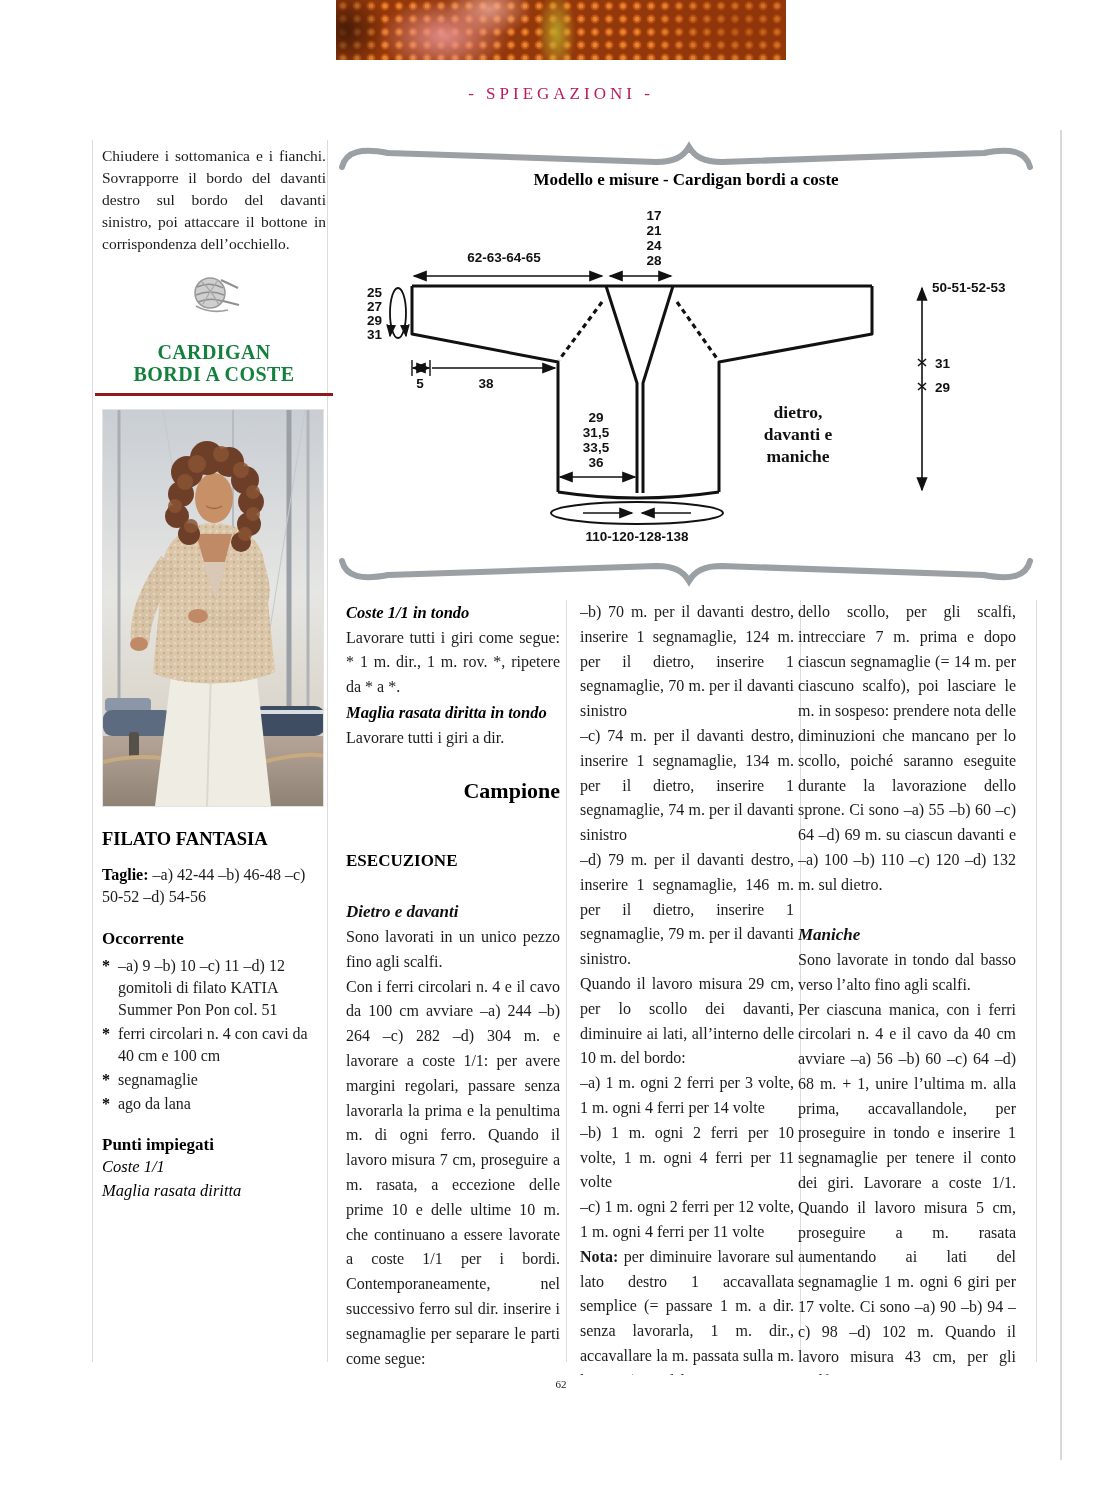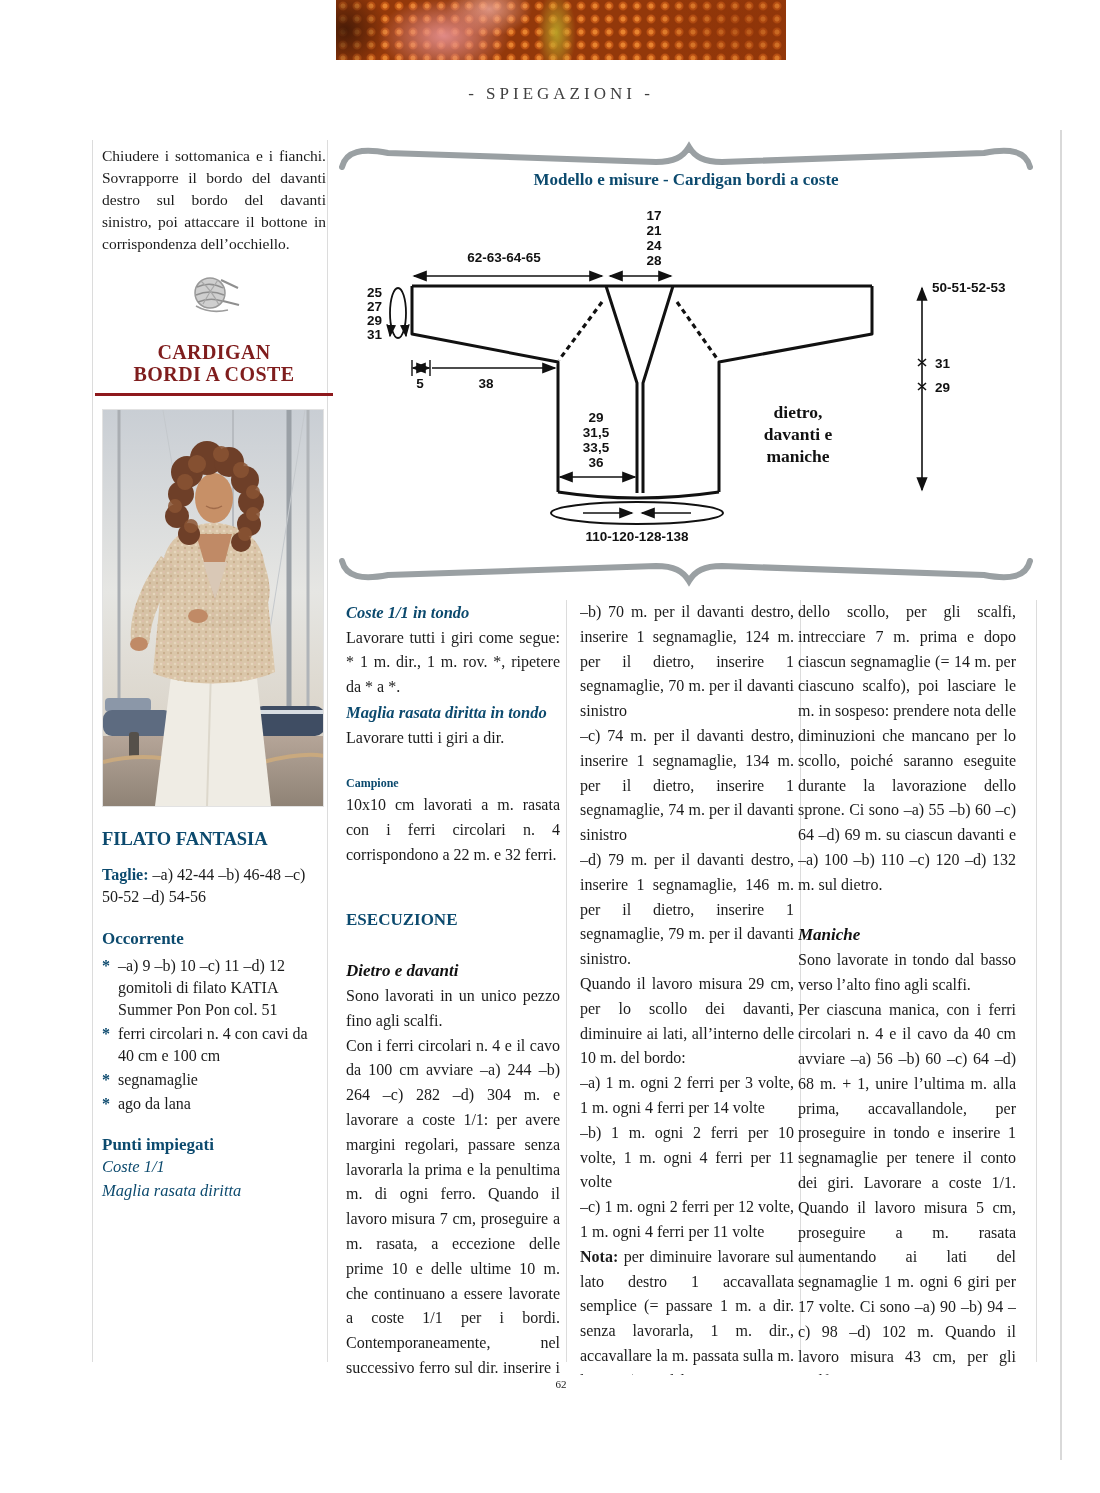--- a/index.html
+++ b/index.html
@@ -2,44 +2,44 @@
 <html lang="it"><head>
 <meta charset="utf-8">
 <style>
   html,body{margin:0;padding:0;}
   body{
     position:relative;width:1100px;height:1493px;background:#ffffff;
     font-family:"Liberation Serif", serif;color:#1b1b1b;overflow:hidden;
     -webkit-hyphens:auto;hyphens:auto;
   }
   .vrule{position:absolute;width:1px;background:#dcdcdc;}
-  .red{color:#0c4a6e;}
+  .red{color:#000000;}
   
   .knit-strip{
     position:absolute;left:336px;top:0;width:450px;height:60px;
     background-color:#b34a10;
     background-image:
       radial-gradient(ellipse 95px 55px at 24% 60%, rgba(228,142,140,.95), rgba(228,142,140,0) 70%),
       radial-gradient(ellipse 60px 38px at 34% 15%, rgba(235,165,150,.85), rgba(235,165,150,0) 72%),
       radial-gradient(ellipse 26px 58px at 49% 55%, rgba(186,166,40,.9), rgba(186,166,40,0) 75%),
       radial-gradient(ellipse 60px 60px at 2% 50%, rgba(58,22,6,.85), rgba(58,22,6,0) 70%),
       radial-gradient(ellipse 130px 62px at 90% 45%, rgba(140,50,8,.55), rgba(140,50,8,0) 75%),
       radial-gradient(circle 5px at 7px 6px, #e8842f 0 40%, #bf5414 60% 75%, #93380a 100%);
     background-size:auto,auto,auto,auto,auto,14px 13px;
     background-repeat:no-repeat,no-repeat,no-repeat,no-repeat,no-repeat,repeat;
   }
   .section-header{
     position:absolute;left:336px;top:84px;width:450px;text-align:center;
-    color:#404040;font-size:17px;letter-spacing:4px;font-weight:400;
+    color:#be185d;font-size:17px;letter-spacing:4px;font-weight:400;
   }
   
   .left-col{position:absolute;left:102px;top:145px;width:224px;}
   .left-col p.intro{margin:0;font-size:15.5px;line-height:1.42;text-align:justify;}
   .yarn-wrap{text-align:center;margin-top:16px;height:46px;}
-  .pattern-title{margin-top:24px;text-align:center;font-weight:bold;font-size:20px;line-height:1.12;letter-spacing:.4px;color:#7f1d1d;}
+  .pattern-title{margin-top:24px;text-align:center;font-weight:bold;font-size:20px;line-height:1.12;letter-spacing:.4px;color:#15803d;}
   .title-rule{margin-top:7px;margin-left:-7px;width:238px;height:3px;background:#8e181c;}
   .model-photo{margin-top:13px;width:222px;height:398px;border:1px solid #e2e2e2;box-sizing:border-box;}
   .mat-heading{margin-top:22px;font-weight:bold;font-size:18.5px;}
   .sizes{margin-top:14px;font-size:16px;line-height:1.4;}
   .needs-heading,.stitch-heading{margin-top:20px;font-weight:bold;font-size:17px;}
   ul.needs{list-style:none;margin:6px 0 0 0;padding:0;font-size:16px;line-height:1.38;}
   ul.needs li{position:relative;padding-left:16px;margin-top:2px;text-align:left;}
   ul.needs li .mark{position:absolute;left:0;top:0;font-weight:bold;}
   .stitch-line{font-style:italic;font-size:16.5px;line-height:1.45;}
   
@@ -48,21 +48,21 @@
   .brace{position:absolute;left:0;width:700px;height:30px;}
   .brace.top{top:0;} .brace.bottom{top:418px;}
   .schematic{position:absolute;left:0;top:56px;}
   .dim-num{font:bold 13.5px "Liberation Sans", sans-serif;fill:#111;}
   .dim-serif{font:bold 17.5px "Liberation Serif", serif;fill:#111;}
   
   .icol{position:absolute;top:600px;width:214px;height:775px;overflow:hidden;font-size:16px;line-height:1.55;}
   .icol p{margin:0;text-align:justify;}
   #col1{left:346px;} #col2{left:580px;} #col3{left:798px;width:218px;}
   .h-red-it{font-weight:bold;font-style:italic;font-size:16.5px;}
-  .h-red{font-weight:bold;font-size:12px;}
+  .h-red{font-weight:bold;font-size:22px;text-align:right;}
   .h-exec{font-weight:bold;font-size:17px;margin-top:16px;}
   .h-black-it{font-weight:bold;font-style:italic;font-size:17px;color:#111;}
   .gap{height:24px;}
   .b{font-weight:bold;}
   .page-num{position:absolute;left:336px;top:1378px;width:450px;text-align:center;font-size:11px;}
   .page-edge{position:absolute;left:1060px;top:130px;width:2px;height:1330px;background:#d9d9d9;}
 </style>
 </head>
 <body>
 
@@ -270,21 +270,20 @@
   </svg>
 </div>
 
 <div id="col1" class="icol">
   <div class="h-red-it red">Coste 1/1 in tondo</div>
   <p>Lavorare tutti i giri come segue: * 1 m. dir., 1 m. rov. *, ripetere da * a *.</p>
   <div class="h-red-it red">Maglia rasata diritta in tondo</div>
   <p>Lavorare tutti i giri a dir.</p>
   <div class="gap"></div>
   <div class="h-red red">Campione</div>
-  <p>10x10 cm lavorati a m. rasata con i ferri circolari n. 4 corrispondono a 22 m. e 32 ferri.</p>
   <div class="gap"></div>
   <div class="h-exec red">ESECUZIONE</div>
   <div class="gap"></div>
   <div class="h-black-it">Dietro e davanti</div>
   <p>Sono lavorati in un unico pezzo fino agli scalfi.</p>
   <p>Con i ferri circolari n. 4 e il cavo da 100 cm avviare –a) 244 –b) 264 –c) 282 –d) 304 m. e lavorare a coste 1/1: per avere margini regolari, passare senza lavorarla la prima e la penultima m. di ogni ferro. Quando il lavoro misura 7 cm, proseguire a m. rasata, a eccezione delle prime 10 e delle ultime 10 m. che continuano a essere lavorate a coste 1/1 per i bordi. Contemporaneamente, nel successivo ferro sul dir. inserire i segnamaglie per separare le parti come segue:</p>
 
 </div>
 
 <div id="col2" class="icol">

